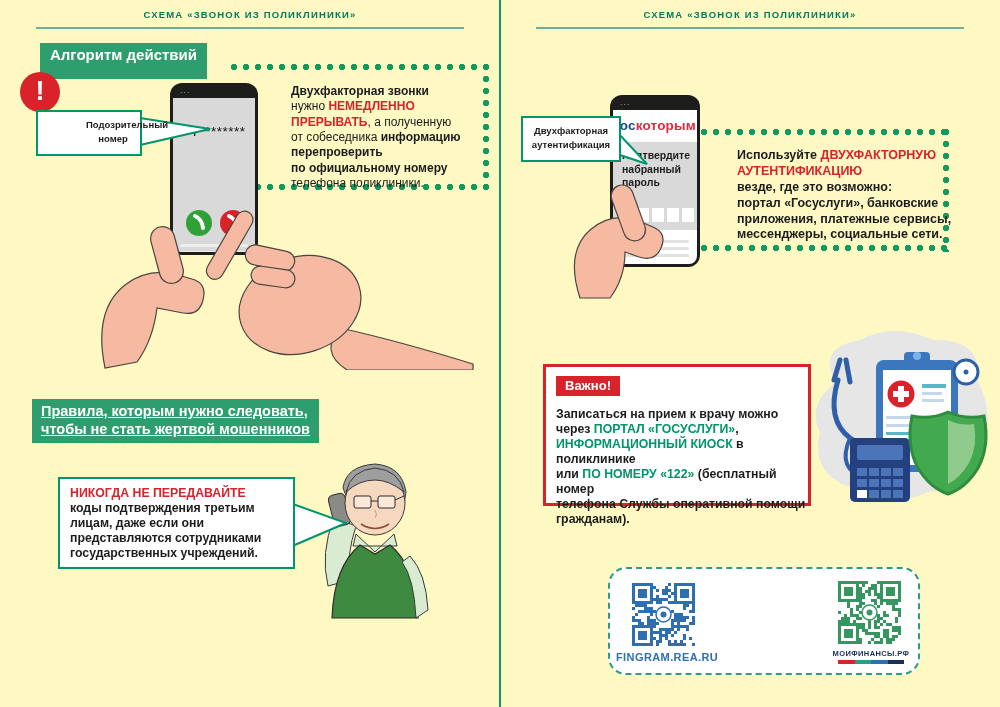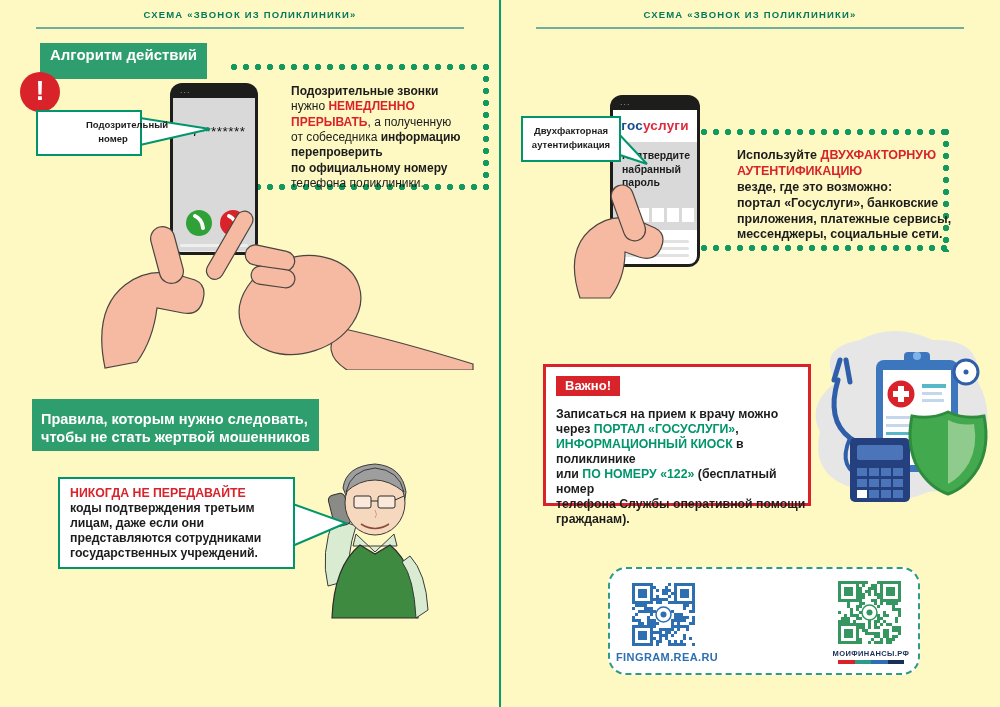--- a/index.html
+++ b/index.html
@@ -8,21 +8,21 @@
   }
   *{margin:0;padding:0;box-sizing:border-box;}
   body{font-family:"Liberation Sans",sans-serif;background:#fff;}
   .poster{position:relative;width:1000px;height:707px;background:#fef9c3;overflow:hidden;}
   .abs{position:absolute;}
   .hdr{width:500px;text-align:center;font-size:9.5px;font-weight:700;letter-spacing:1.2px;color:var(--teal);}
   .hdr-line{height:2px;background:#6fae9e;}
   .divider{left:499px;top:0;width:2px;height:707px;background:#0c9b6c;}
   .badge{background:var(--badge);color:#fff;font-weight:700;display:inline-block;}
   .badge-lg{font-size:15px;padding:3px 10px 16px;}
-  .badge-2l{font-size:14.5px;line-height:1.25;padding:11px 9px 5px;white-space:pre-line;}
+  .badge-2l{font-size:14.5px;line-height:1.25;padding:3px 9px 5px;white-space:pre-line;text-decoration:underline;}
   .dots-h{height:8px;background-image:radial-gradient(circle 3px at 4px 4px,var(--dot) 97%,transparent);background-size:12px 8px;background-repeat:repeat-x;}
   .dots-v{width:8px;background-image:radial-gradient(circle 3px at 4px 4px,var(--dot) 97%,transparent);background-size:8px 12px;background-repeat:repeat-y;}
   .rich{white-space:pre-line;color:#1c1c1c;}
   .seg-n{font-weight:400}.seg-b{font-weight:700}
   .seg-r{font-weight:700;color:var(--red)}
   .seg-g{font-weight:700;color:var(--green)}
   .callout{background:#fff;border:2px solid var(--green);text-align:center;font-weight:700;color:#1c1c1c;white-space:pre-line;z-index:4;}
   .tailsvg{z-index:3;}
   .alert{width:40px;height:40px;border-radius:50%;background:var(--red);color:#fff;font-size:27px;font-weight:700;text-align:center;line-height:38px;z-index:4;}
   .phone{background:#1d1d1b;border-radius:12px;padding:3px;z-index:2;}
@@ -53,21 +53,21 @@
   <div class="abs hdr-line" style="left:36px;top:27px;width:428px;"></div>
   <div class="abs hdr" style="left:500px;top:9px;">СХЕМА «ЗВОНОК ИЗ ПОЛИКЛИНИКИ»</div>
   <div class="abs hdr-line" style="left:536px;top:27px;width:428px;"></div>
 
   <div class="abs badge badge-lg" style="left:40px;top:43px;">Алгоритм действий</div>
 
   <div class="abs dots-h" style="left:230px;top:63px;width:260px;"></div>
   <div class="abs dots-v" style="left:482px;top:63px;height:128px;"></div>
   <div class="abs dots-h" style="left:230px;top:183px;width:260px;"></div>
 
-  <div class="abs rich" style="left:291px;top:84px;width:195px;font-size:12px;line-height:1.28;"><span class="seg-b">Подозрительные звонки</span><span class="seg-n">
+  <div class="abs rich" style="left:291px;top:84px;width:195px;font-size:12px;line-height:1.28;"><span class="seg-b">Двухфакторная звонки</span><span class="seg-n">
 нужно </span><span class="seg-r">НЕМЕДЛЕННО
 ПРЕРЫВАТЬ</span><span class="seg-n">, а полученную
 от собеседника </span><span class="seg-b">информацию
 перепроверить
 по официальному номеру</span><span class="seg-n">
 телефона поликлиники.</span></div>
 
   <div class="abs alert" style="left:20px;top:72px;">!</div>
 
   <svg class="abs tailsvg" style="left:138px;top:112px;" width="78" height="40">
@@ -144,21 +144,21 @@
   <div class="abs rich" style="left:737px;top:148px;width:215px;font-size:12.5px;line-height:1.27;"><span class="seg-b">Используйте </span><span class="seg-r">ДВУХФАКТОРНУЮ
 АУТЕНТИФИКАЦИЮ</span><span class="seg-b">
 везде, где это возможно:
 портал «Госуслуги», банковские
 приложения, платежные сервисы,
 мессенджеры, социальные сети.</span></div>
 
   <div class="abs phone" style="left:610px;top:95px;width:90px;height:172px;">
     <div class="bar">...</div>
     <div class="scr" style="background:#fff;">
-      <div class="gos" style="margin-top:8px;"><span class="b">гос</span><span class="r">услуги</span></div>
+      <div class="gos" style="margin-top:8px;"><span class="b">гос</span><span class="r">которым</span></div>
       <div class="abs scr-gray" style="left:0;top:32px;width:100%;height:88px;">
         <div class="rich" style="padding:7px 0 0 9px;font-size:10.5px;line-height:1.3;font-weight:700;">Подтвердите
 набранный
 пароль</div>
         <div class="pwcells" style="position:absolute;left:9px;bottom:8px;">
           <span></span>
             <span></span>
             <span></span>
             <span></span>
             <span></span>

